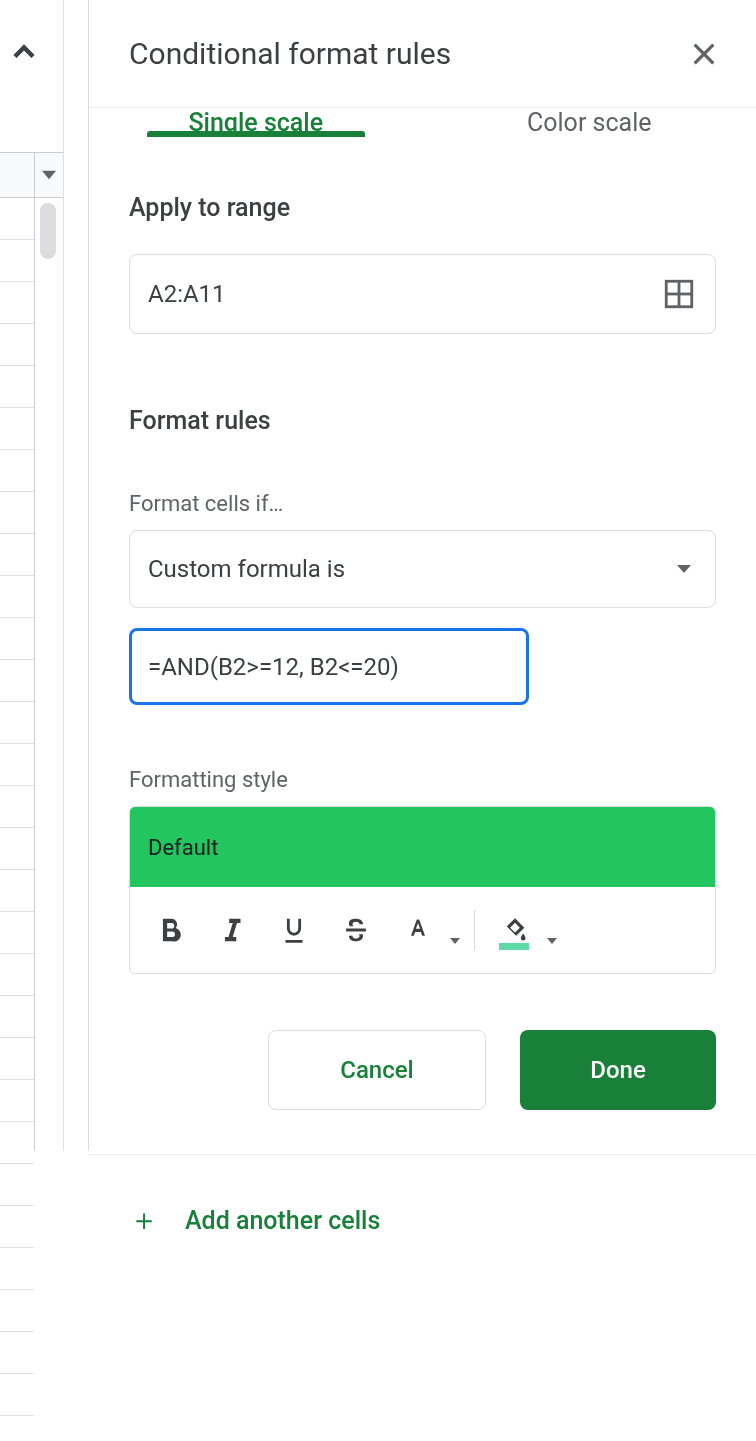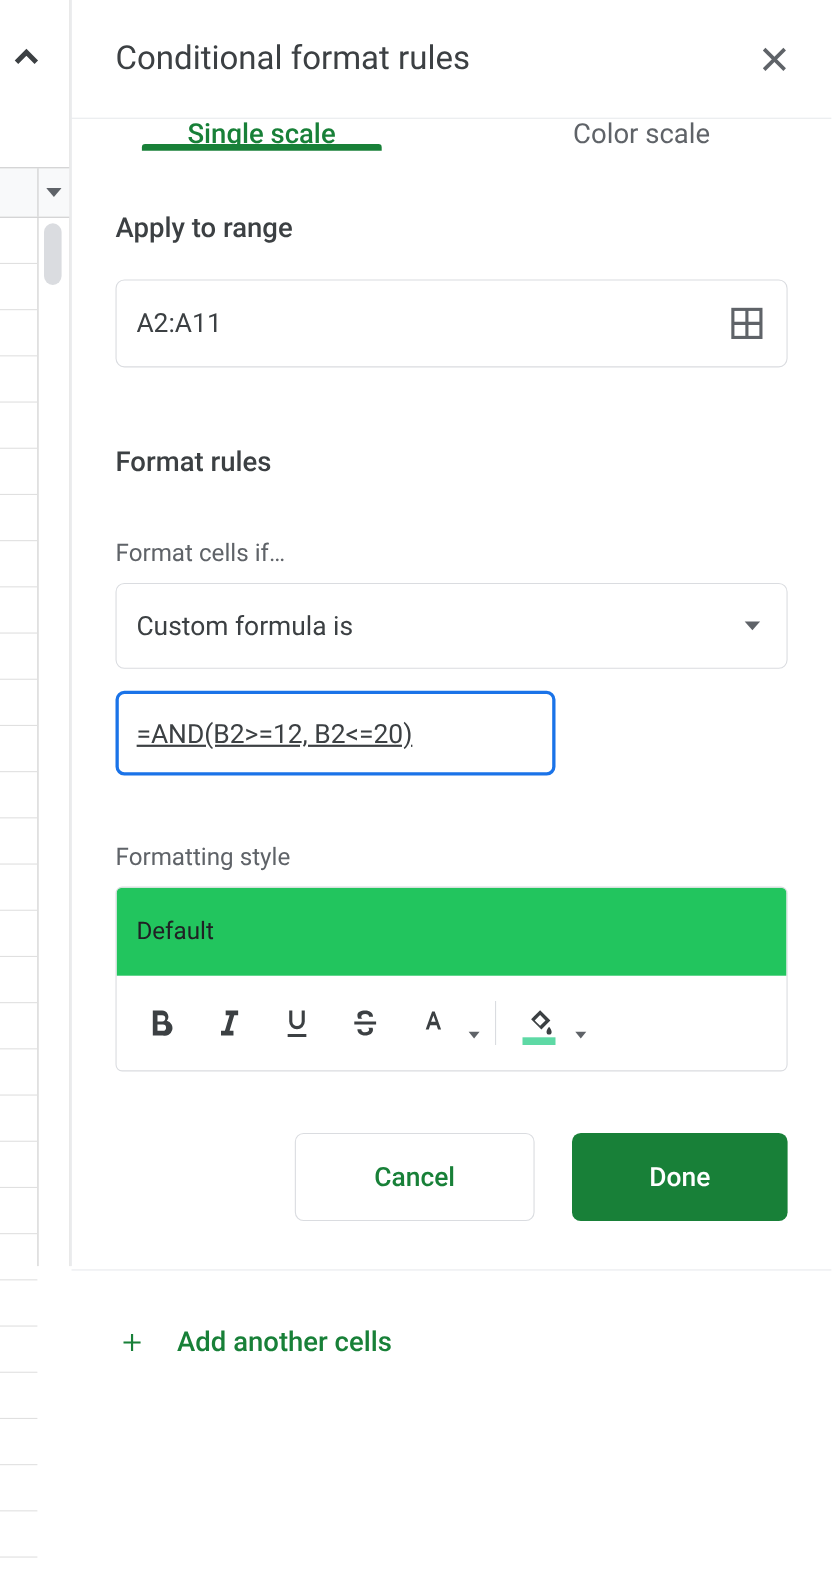--- a/index.html
+++ b/index.html
@@ -1,17 +1,17 @@
 <!DOCTYPE html>
 <html><head>
 <meta charset="utf-8">
 <style>
   * { box-sizing: border-box; margin: 0; padding: 0; }
   html, body { width: 756px; height: 1441px; font-family: "Google Sans", Roboto, Arial, sans-serif; background: #fff; overflow: hidden; }
-  .root { display: flex; width: 756px; height: 1151px; }
+  .root { display: flex; width: 756px; height: 1151px; gap: 24px; }
 
   
   .sheet-edge { width: 64px; height: 100%; background: #fff; border-right: 1px solid #e0e0e0; position: relative; }
   .chevron-up { position: absolute; top: 34px; left: 6px; width: 36px; height: 36px; color: #3c4043; cursor: pointer; }
   .chevron-up svg { width: 36px; height: 36px; }
   .colhead { position: absolute; top: 152px; left: 0; right: 0; height: 46px; border-top: 1px solid #ccc; border-bottom: 1px solid #ccc; background: #f8f9fa; display: flex; }
   .cornercell { width: 35px; height: 100%; border-right: 1px solid #ccc; }
   .coldrop { width: 28px; height: 100%; display: flex; align-items: center; justify-content: center; color: #5f6368; }
   .coldrop svg { width: 14px; height: 14px; }
   .rows { position: absolute; top: 198px; left: 0; width: 35px; bottom: 0; border-right: 1px solid #ccc; }
@@ -38,21 +38,21 @@
   .range-field { position: relative; }
   .range-input { width: 100%; height: 80px; border: 1px solid #dadce0; border-radius: 8px; font-size: 24px; color: #3c4043; padding: 0 60px 0 18px; outline: none; font-family: inherit; }
   .grid-icon { position: absolute; right: 20px; top: 50%; transform: translateY(-50%); width: 34px; height: 34px; color: #5f6368; cursor: pointer; }
   .grid-icon svg { width: 34px; height: 34px; }
 
   .sub-label { font-size: 22px; color: #5f6368; margin-top: 56px; margin-bottom: 14px; }
 
   .dropdown { width: 100%; height: 78px; border: 1px solid #dadce0; border-radius: 8px; display: flex; align-items: center; justify-content: space-between; padding: 0 24px 0 18px; font-size: 24px; color: #3c4043; cursor: pointer; }
   .dd-caret { width: 0; height: 0; border-left: 7px solid transparent; border-right: 7px solid transparent; border-top: 8px solid #5f6368; }
 
-  .formula-input { width: 400px; height: 77px; border: 3px solid #1a73e8; border-radius: 8px; font-size: 24px; color: #3c4043; padding: 0 16px; margin-top: 20px; outline: none; font-family: inherit; text-decoration: underline; }
+  .formula-input { width: 400px; height: 77px; border: 3px solid #1a73e8; border-radius: 8px; font-size: 24px; color: #3c4043; padding: 0 16px; margin-top: 20px; outline: none; font-family: inherit; }
 
   .style-box { border: 1px solid #dadce0; border-radius: 6px; margin-top: 14px; overflow: hidden; }
   .style-preview { height: 80px; background: #22c55e; display: flex; align-items: center; padding: 0 18px; font-size: 22px; color: #202124; }
   .toolbar { height: 86px; display: flex; align-items: center; padding: 0 12px; gap: 6px; }
   .tbtn { width: 56px; height: 56px; display: flex; align-items: center; justify-content: center; color: #3c4043; cursor: pointer; border-radius: 4px; position: relative; }
   .tbtn svg { width: 34px; height: 34px; }
   .tbtn .mini-caret { position: absolute; right: 2px; bottom: 14px; width: 0; height: 0; border-left: 5px solid transparent; border-right: 5px solid transparent; border-top: 6px solid #5f6368; }
   .tbtn.withcaret { width: 72px; padding-right: 16px; }
   .fill-underline { position: absolute; bottom: 8px; left: 12px; width: 30px; height: 7px; background: #5ed9a5; }
   .divider { width: 1px; height: 40px; background: #dadce0; margin: 0 6px; }

